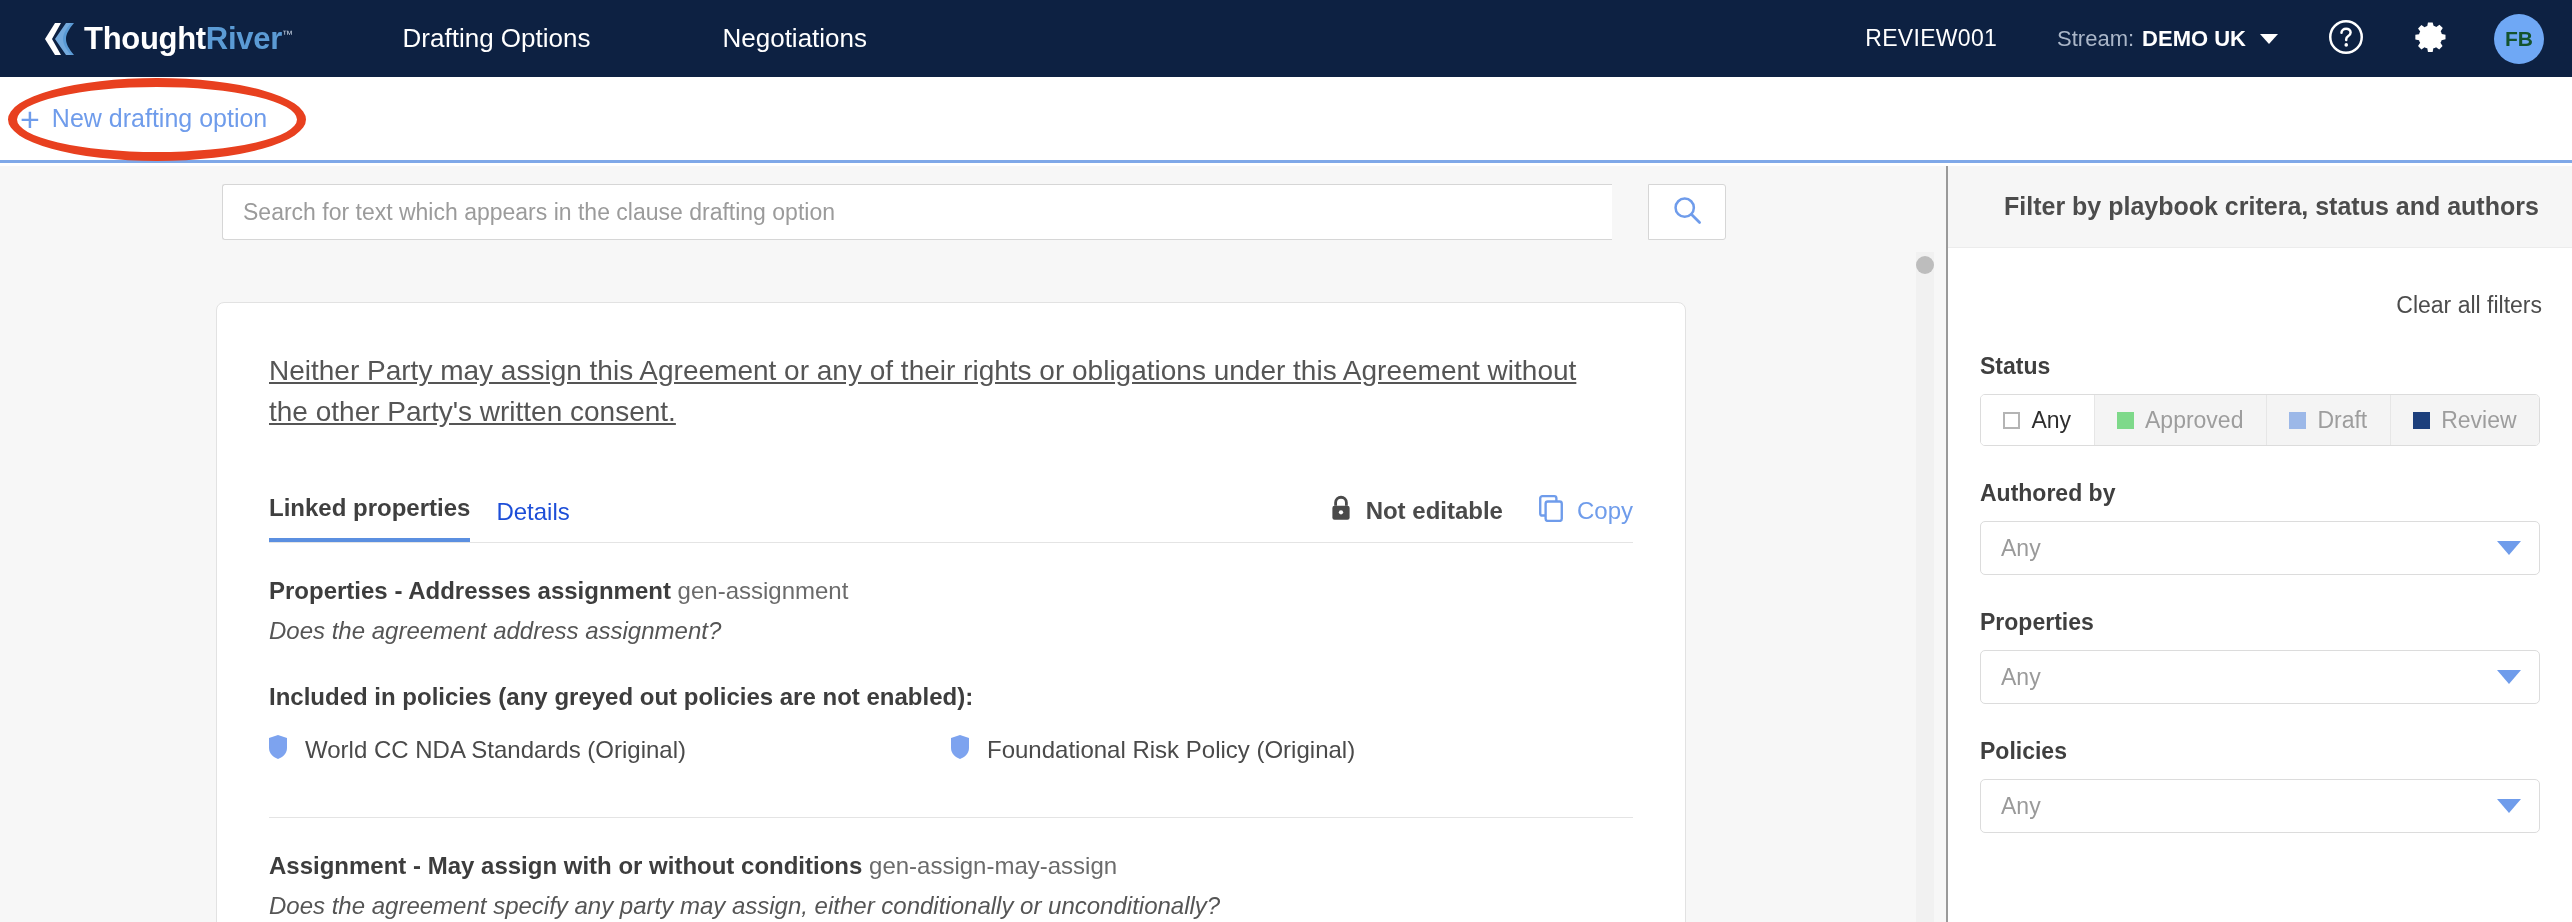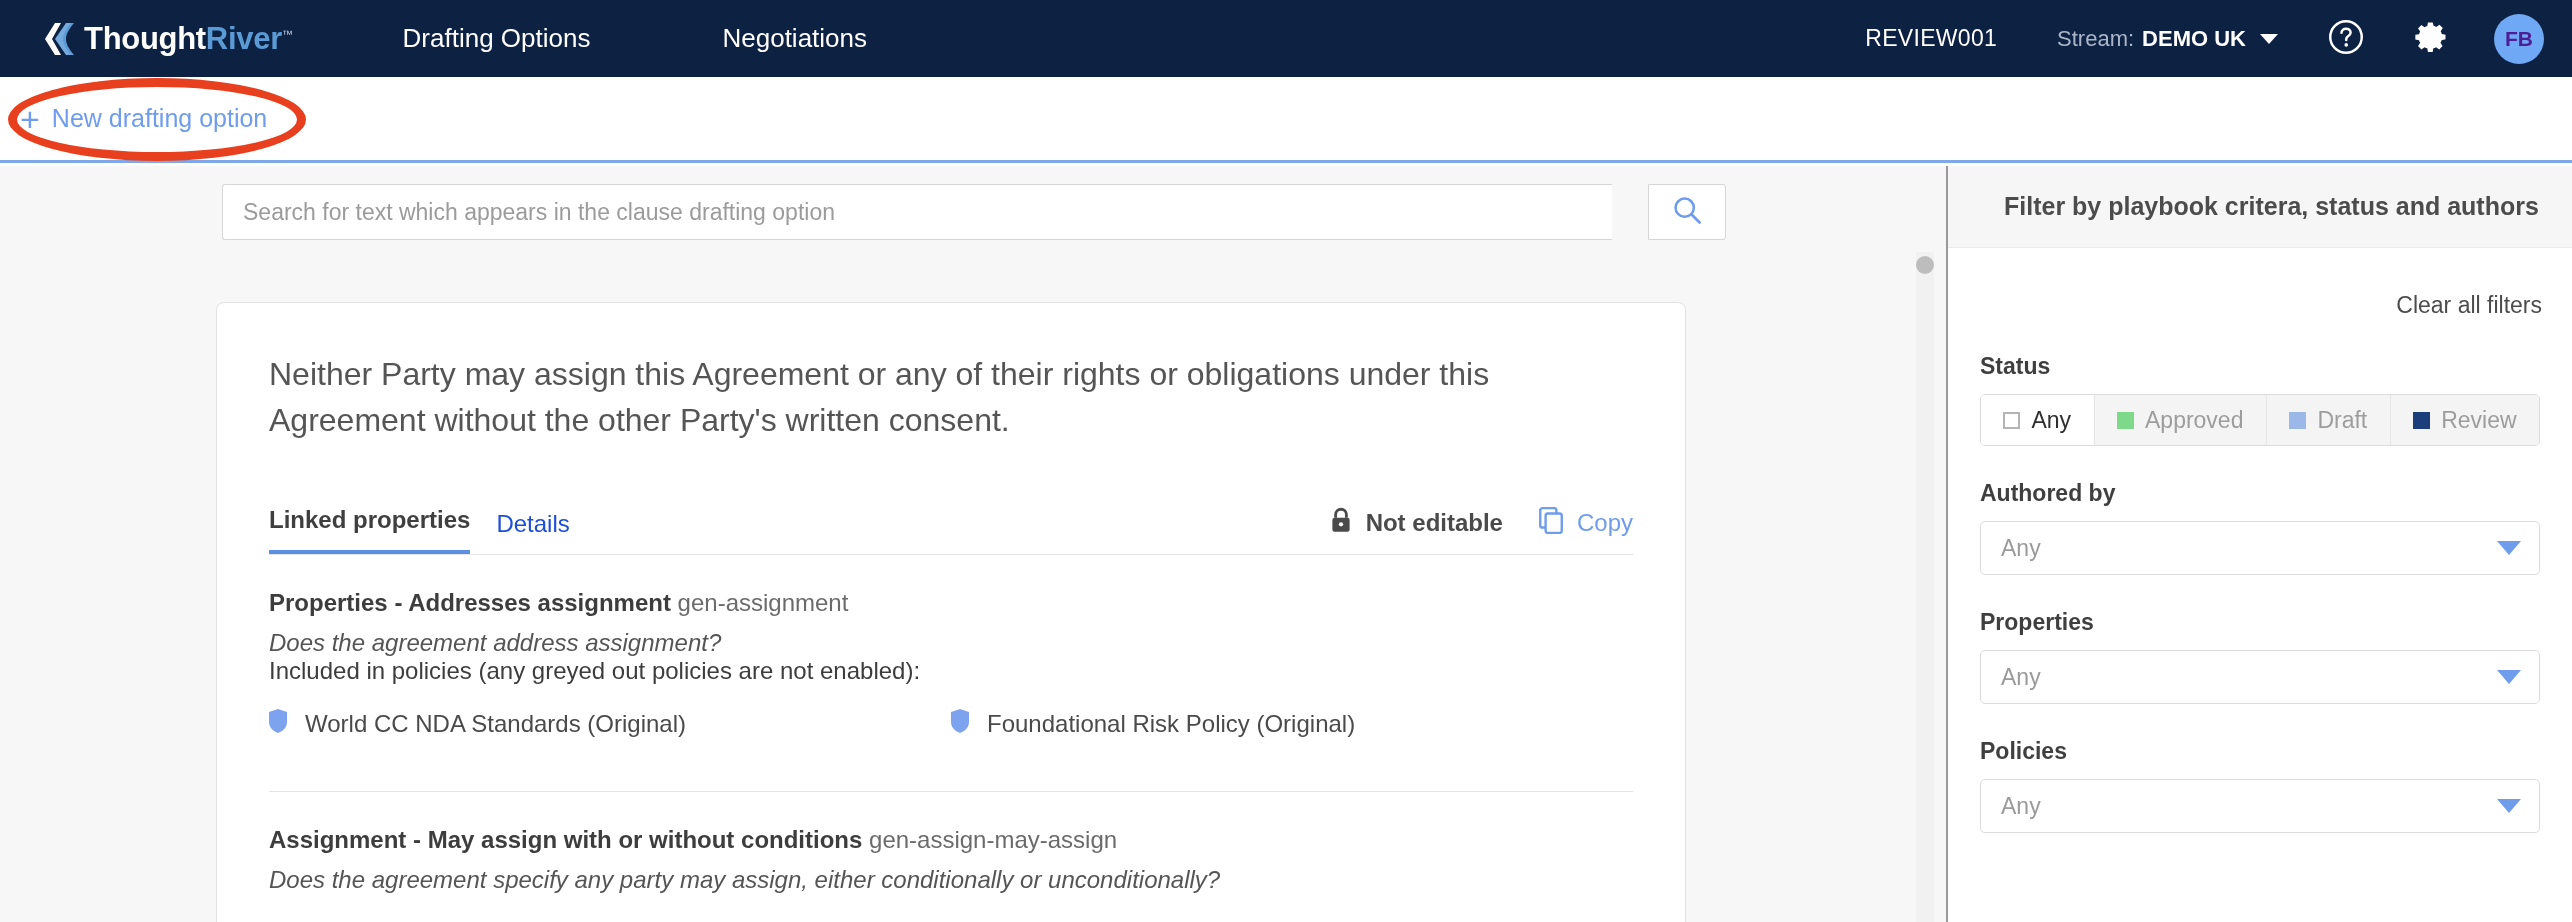--- a/index.html
+++ b/index.html
@@ -46,21 +46,21 @@
   .stream-value { color: #ffffff; font-size: 22px; font-weight: bold; }
   .caret-down {
     width: 0; height: 0; margin-left: 14px;
     border-left: 9px solid transparent;
     border-right: 9px solid transparent;
     border-top: 10px solid #ffffff;
   }
   .icon-btn { margin-left: 50px; cursor: pointer; display: flex; align-items: center; }
   .avatar {
     margin-left: 44px; width: 50px; height: 50px; border-radius: 50%;
-    background: #6fa8f5; color: #4c1d95;
+    background: #6fa8f5; color: #14532d;
     display: flex; align-items: center; justify-content: center;
     font-size: 21px; font-weight: bold; cursor: pointer;
   }
 
   
   .actionbar {
     position: absolute; top: 77px; left: 0;
     width: 2572px; height: 86px;
     background: #ffffff;
     border-bottom: 3px solid #7fa8e8;
@@ -140,22 +140,23 @@
   
   .card {
     position: absolute; top: 136px; left: 216px;
     width: 1470px; min-height: 640px;
     background: #ffffff;
     border: 1px solid #e2e2e2;
     border-radius: 8px;
     padding: 48px 52px 30px 52px;
   }
   .clause-text {
-    font-size: 32px; color: #555555; line-height: 1.45;
+    font-size: 28px; color: #555555; line-height: 1.45;
     max-width: 1330px;
+    text-decoration: underline;
   }
 
   .tabs-row {
     margin-top: 62px;
     display: flex; align-items: flex-end;
     border-bottom: 1px solid #e4e4e4;
     padding-bottom: 0;
     position: relative;
     text-align: right;
   }
@@ -177,21 +178,21 @@
     color: #6f9ceb; font-size: 24px; cursor: pointer; white-space: nowrap;
   }
 
   
   .prop-block { padding-top: 34px; }
   .prop-block + .prop-block { border-top: 1px solid #e4e4e4; margin-top: 36px; }
   .prop-title { font-size: 24px; color: #444444; }
   .prop-title b { font-weight: bold; color: #3d3d3d; }
   .prop-code { color: #6b6b6b; font-weight: normal; }
   .prop-question { font-size: 24px; color: #555555; font-style: italic; margin-top: 12px; }
-  .policies-head { font-size: 24px; font-weight: normal; color: #3d3d3d; }
+  .policies-head { font-size: 24px; font-weight: bold; color: #3d3d3d; margin-top: 38px; }
   .policy-grid {
     display: flex; flex-wrap: wrap; margin-top: 24px;
   }
   .policy-item {
     width: 50%; display: flex; align-items: center;
     font-size: 24px; color: #4a4a4a; margin-bottom: 16px;
   }
   .shield { margin-right: 18px; flex: 0 0 auto; }
 
   

